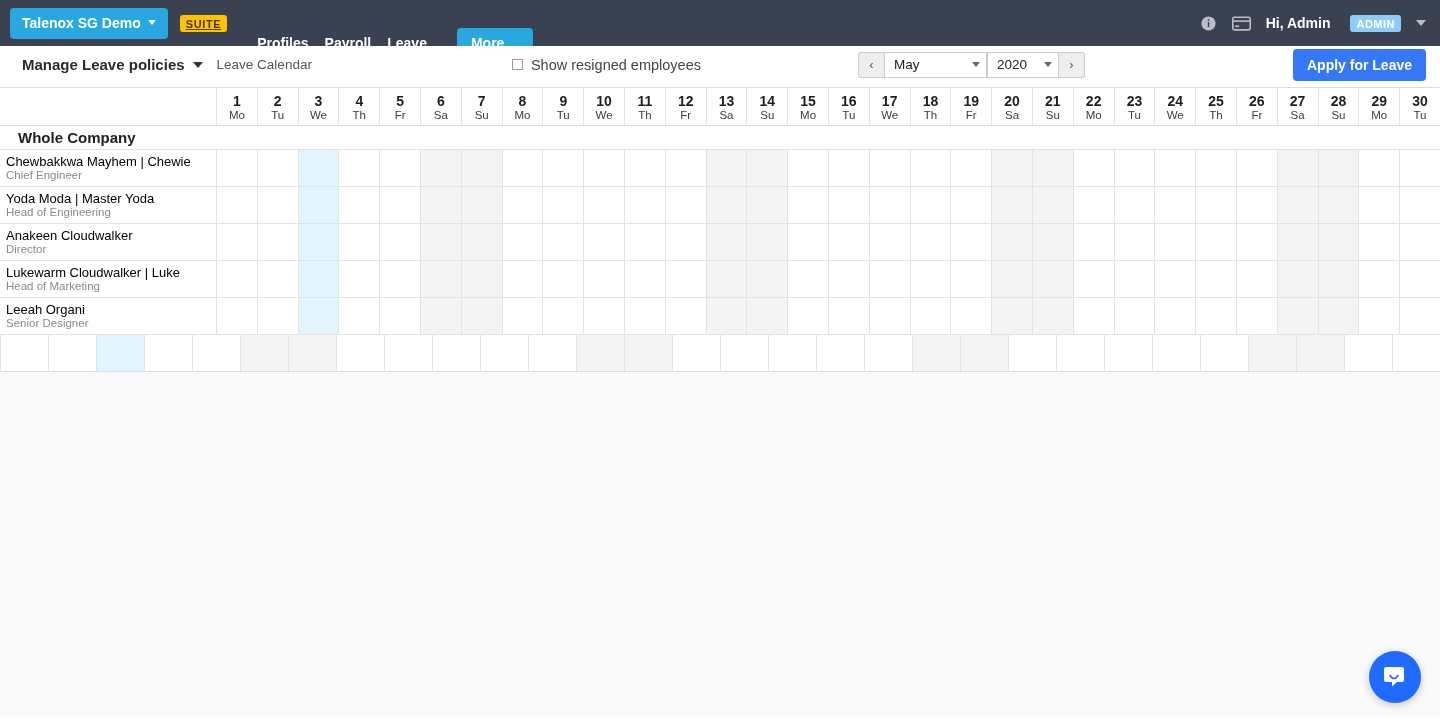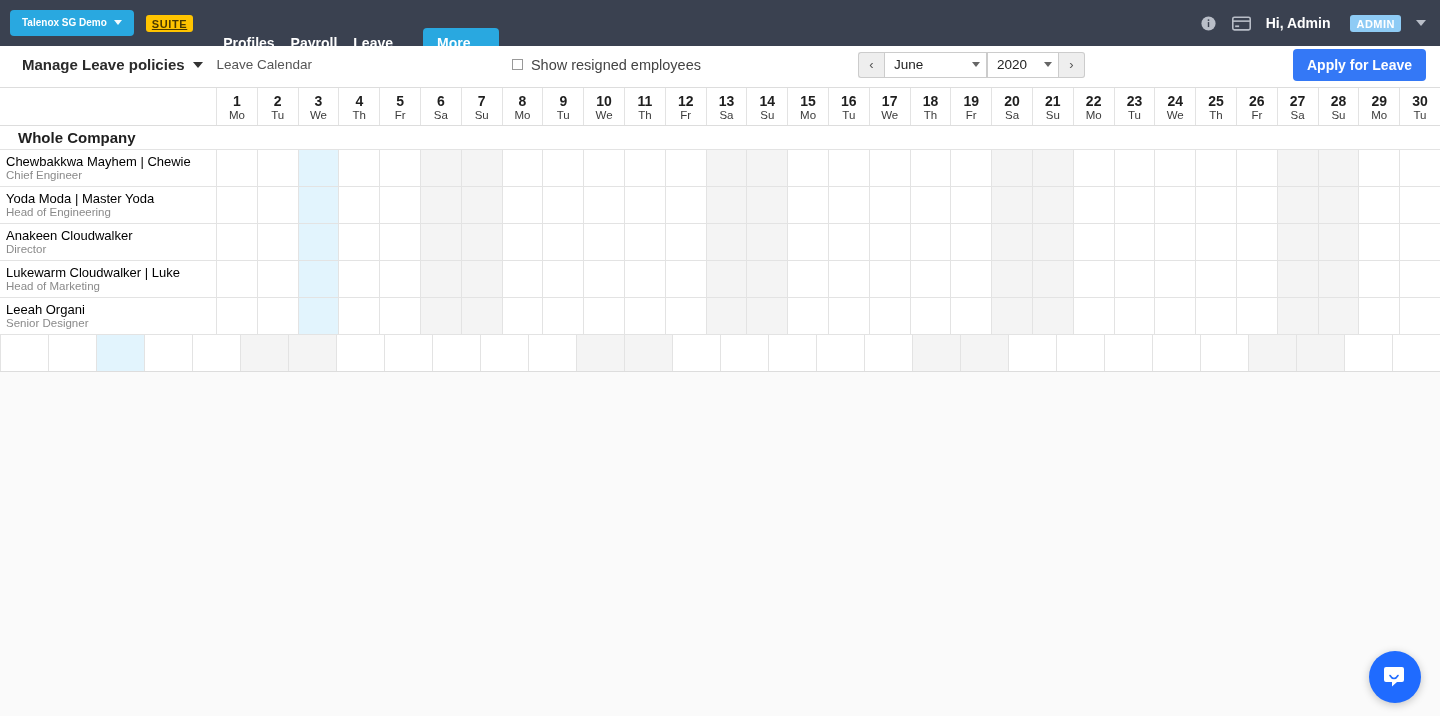--- a/index.html
+++ b/index.html
@@ -16,21 +16,21 @@
     height: 46px;
     background: #3a4150;
     display: flex;
     align-items: center;
     padding: 0 14px 0 10px;
     position: relative;
   }
   .brand-btn {
     background: #29a8e0;
     color: #ffffff;
-    font-size: 10px;
+    font-size: 14px;
     font-weight: bold;
     border-radius: 4px;
     padding: 7px 12px 8px 12px;
     display: flex;
     align-items: center;
     gap: 7px;
     cursor: pointer;
     white-space: nowrap;
   }
   .caret-down {
@@ -394,21 +394,21 @@
   <span class="breadcrumb-sub">Leave Calendar</span>
 
   <div class="resigned-wrap">
     <span class="chk"></span>
     <span class="resigned-label">Show resigned employees</span>
   </div>
 
   <div class="datenav">
     <div class="arrow-btn left">‹</div>
     <div class="sel month">
-      <span>June</span>
+      <span>May</span>
       <span class="sel-caret"></span>
     </div>
     <div class="sel year">
       <span>2020</span>
       <span class="sel-caret"></span>
     </div>
     <div class="arrow-btn right">›</div>
   </div>
 
   <div class="apply-btn">Apply for Leave</div>

